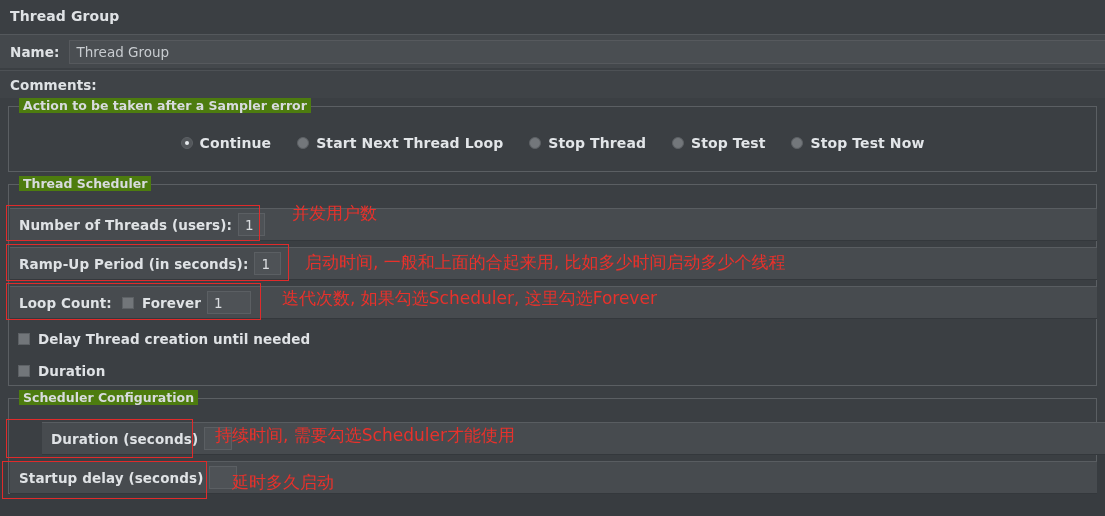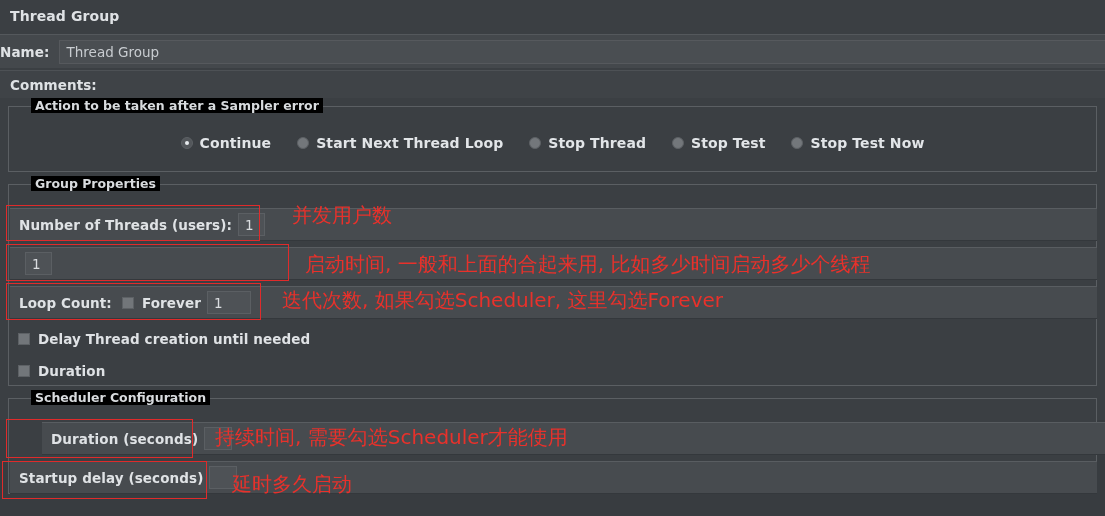--- a/index.html
+++ b/index.html
@@ -48,20 +48,21 @@
   
   .name-row {
     position: absolute;
     left: 0; top: 34px;
     width: 1105px; height: 34px;
     background: #44484c;
     border-top: 1px solid #54585c;
     box-sizing: border-box;
     display: flex;
     align-items: center;
+    padding-left: 10px;
   }
   .name-field {
     margin-left: 9px;
     flex: 1;
     height: 24px;
     background: #4a4e52;
     border: 1px solid #56595d;
     border-right: none;
     box-sizing: border-box;
     display: flex;
@@ -88,27 +89,26 @@
   
   .gbox {
     position: absolute;
     border: 1px solid #5b5f63;
     box-sizing: border-box;
   }
   .gbox > .gtitle {
     position: absolute;
     top: -9px;
     left: 10px;
-    background: #000000;
+    background: #4d7c0f;
     padding: 0 4px;
     font-size: 12.5px;
     font-weight: bold;
     color: #d8dbde;
     white-space: nowrap;
-    margin-left: 12px;
   }
 
   
   #action-group {
     left: 8px; top: 106px;
     width: 1089px; height: 66px;
     background: #3b3f43;
   }
   .radio-row {
     position: absolute;
@@ -240,21 +240,21 @@
   
   .redbox {
     position: absolute;
     border: 1.5px solid #e02b2b;
     box-sizing: border-box;
     pointer-events: none;
   }
   .redtext {
     position: absolute;
     color: #e8312b;
-    font-size: 20px;
+    font-size: 17px;
     font-weight: normal;
     white-space: nowrap;
     font-family: "DejaVu Sans", "Liberation Sans", sans-serif;
     line-height: 1;
   }
 
   #box-threads  { left: 6px;  top: 205px; width: 254px;  height: 36px; }
   #box-ramp     { left: 6px;  top: 244px; width: 283px;  height: 37px; }
   #box-loop     { left: 6px;  top: 283px; width: 255px;  height: 37px; }
   #box-duration { left: 6px;  top: 419px; width: 187px;  height: 39px; }
@@ -311,28 +311,29 @@
 
       <div class="radio-item">
         <span class="radio"></span>
         <span class="lbl">Stop Test Now</span>
       </div>
 
     </div>
   </div>
 
   <div class="gbox" id="thread-props">
-    <div class="gtitle">Group Properties</div>
+    <div class="gtitle">Thread Scheduler</div>
 
     <div class="prop-row" id="row-threads">
       <span class="lbl">Number of Threads (users):</span>
       <div class="num-field" id="threads-input">1</div>
     </div>
 
     <div class="prop-row" id="row-ramp">
+      <span class="lbl">Ramp-Up Period (in seconds):</span>
       <div class="num-field" id="ramp-input">1</div>
     </div>
 
     <div class="prop-row" id="row-loop">
       <span class="lbl">Loop Count:</span>
       <span class="chk" style="margin-left:10px;"></span>
       <span class="lbl">Forever</span>
       <div class="num-field" id="loop-input">1</div>
     </div>
 

